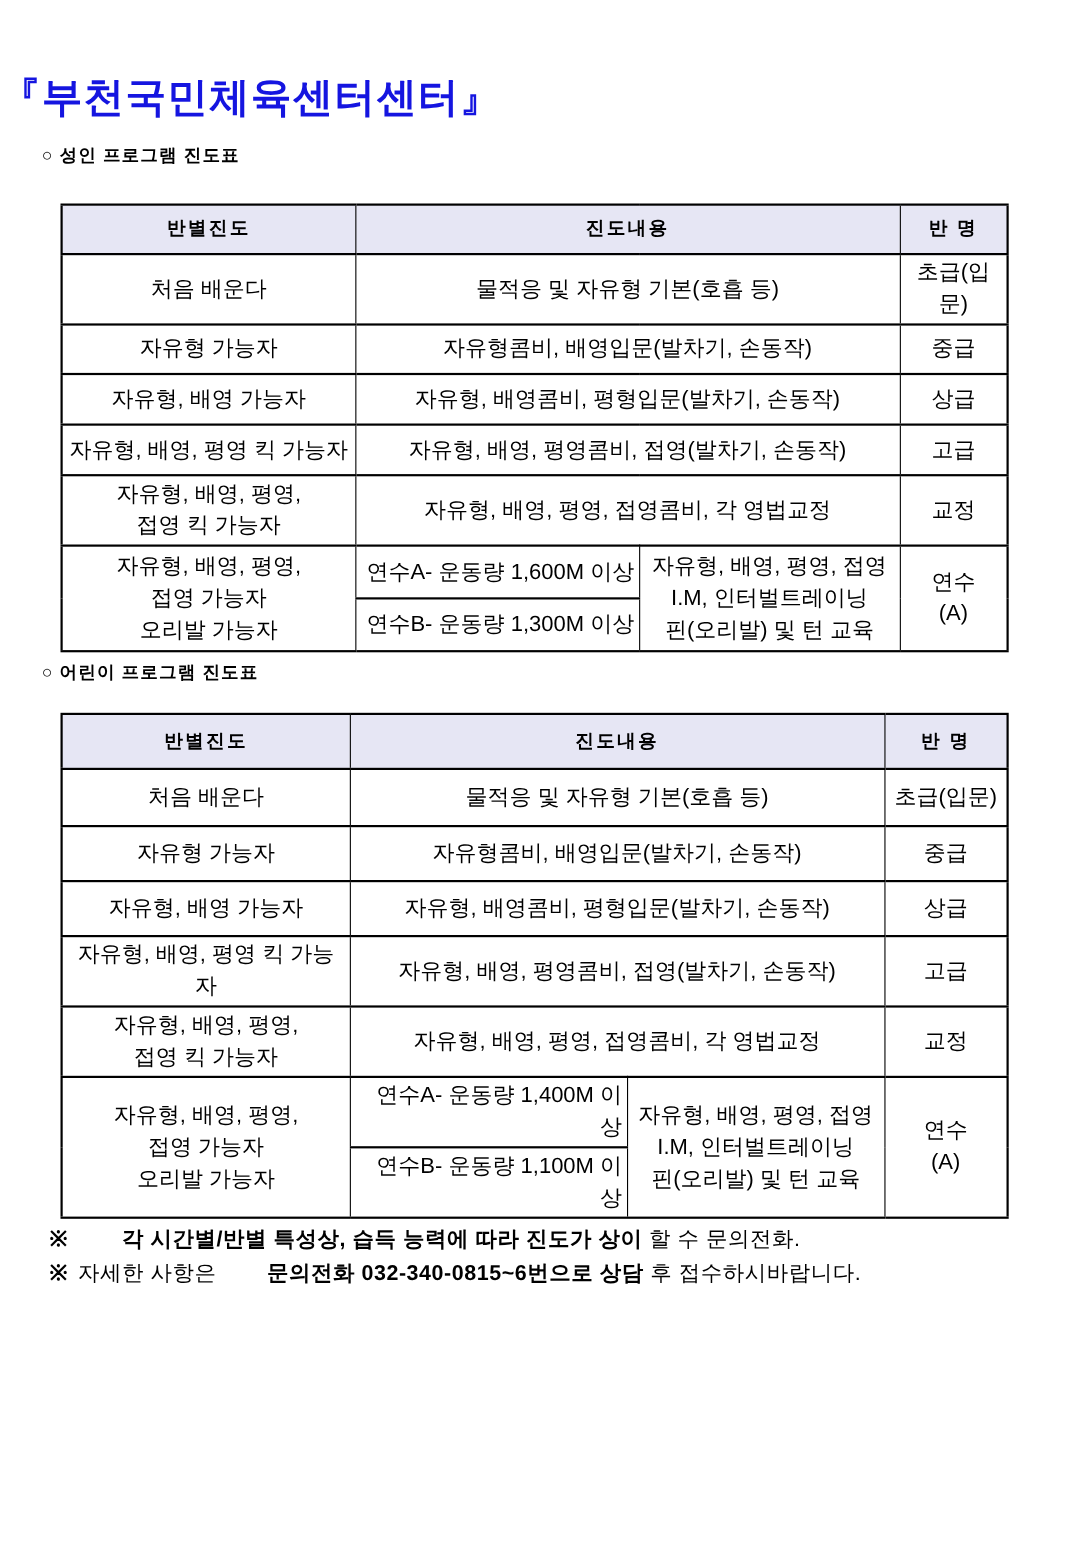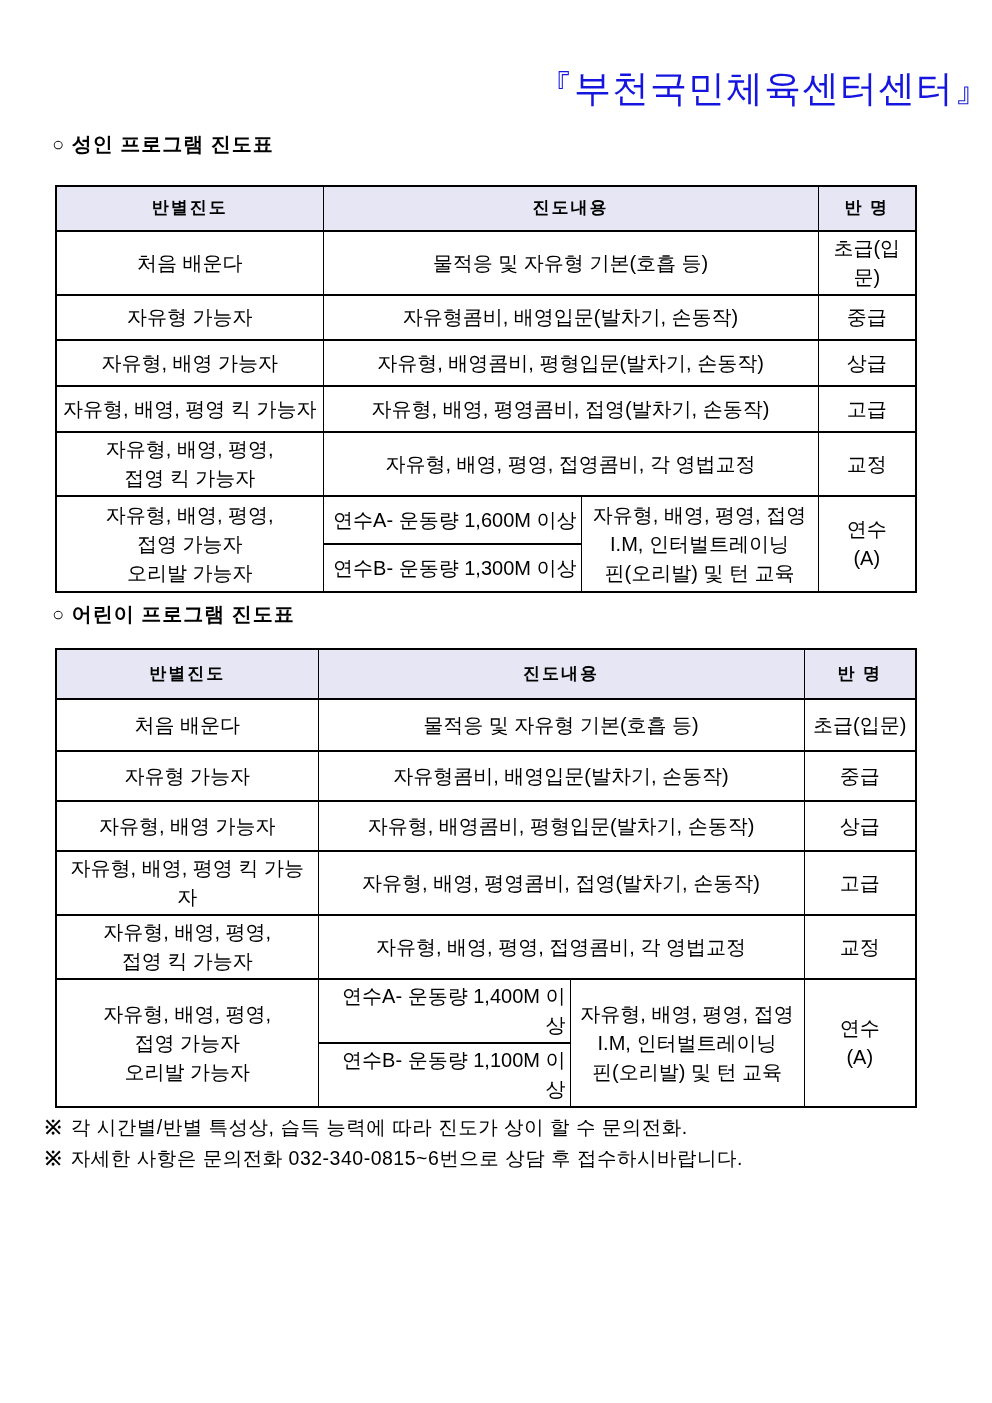--- a/index.html
+++ b/index.html
@@ -4,28 +4,28 @@
 <style>
   html,body { margin:0; padding:0; background:#fff; }
   body {
     position:relative;
     width:992px; height:1403px;
     font-family:"Liberation Sans", sans-serif;
     color:#000;
   }
   .page-title {
     position:absolute; top:64px; left:0; width:100%;
-    text-align:right;
-    font-size:37px; font-weight:normal;
+    text-align:left;
+    font-size:37px; font-weight:bold;
     color:var(--title-blue, #1515e0);
     letter-spacing:1px;
   }
   .section-heading {
-    position:absolute; left:52px;
-    font-size:20px; font-weight:bold;
+    position:absolute; left:38px;
+    font-size:16px; font-weight:bold;
     letter-spacing:1px;
   }
   #heading-adult { top:131px; }
   #heading-child { top:601px; }
   table.progress {
     position:absolute; left:55px;
     border-collapse:collapse; table-layout:fixed;
     border:2px solid #000;
     width:860px;
   }
@@ -47,21 +47,21 @@
     margin-left:20px;
   }
   table.progress td.sub {
     text-align:right; padding-left:9px;
   }
   .notes {
     position:absolute; left:45px; top:1112px;
     font-size:19.5px; line-height:31px;
     letter-spacing:0.5px;
   }
-  .notes .b { font-weight:normal; }
+  .notes .b { font-weight:bold;margin-left:40px; }
   .notes .mark { font-weight:bold; margin-right:9px; }
   .note-line { white-space:nowrap; }
 </style>
 </head>
 <body>
 
 <div class="page-title">『부천국민체육센터센터』</div>
 
 <div class="section-heading" id="heading-adult">○ 성인 프로그램 진도표</div>
 

